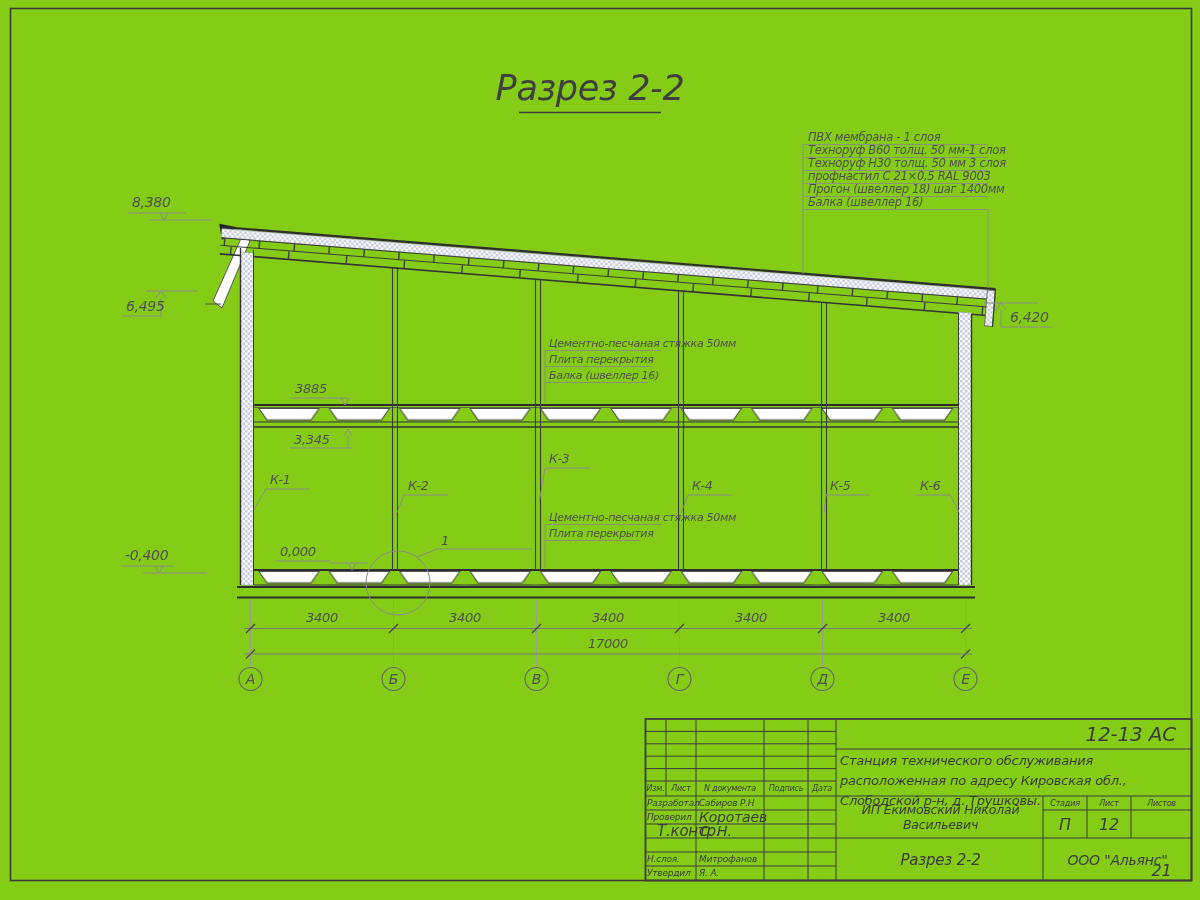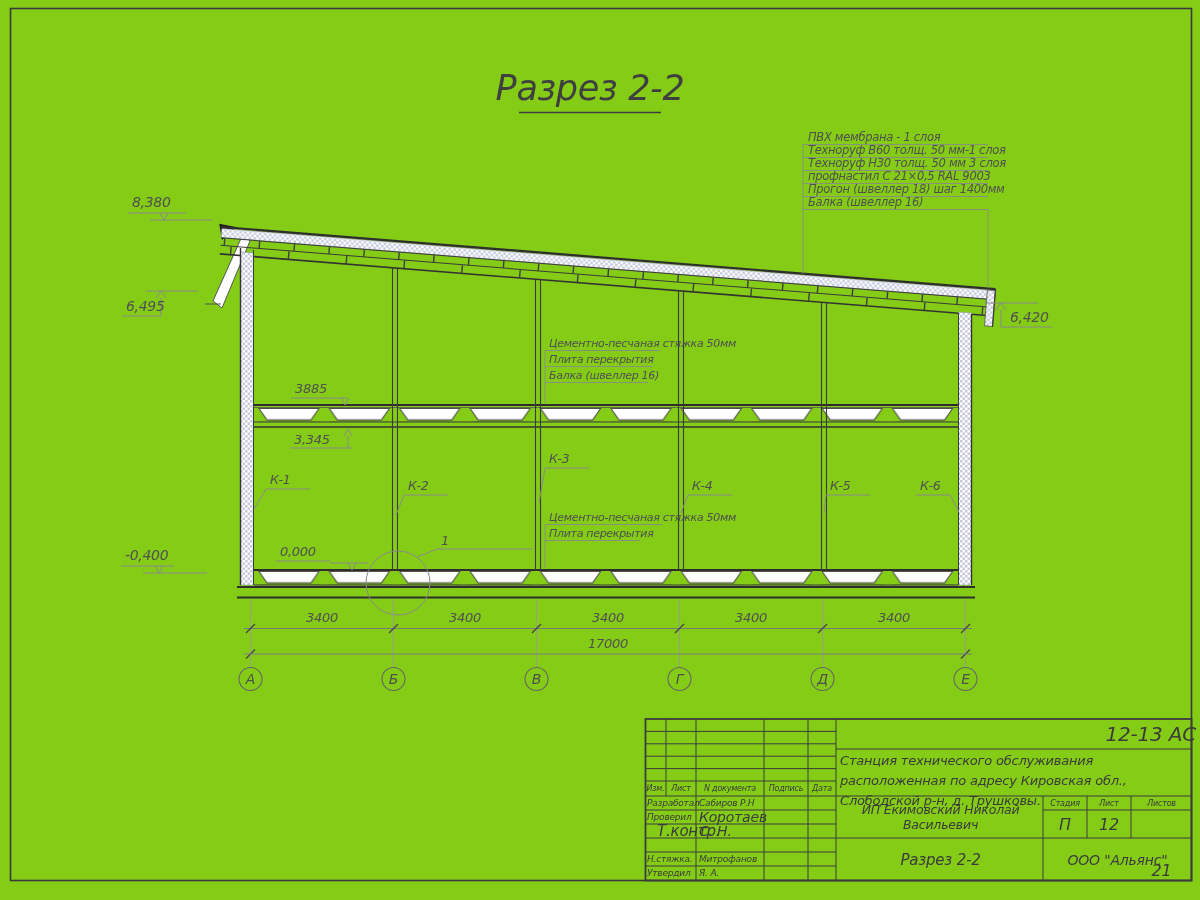--- a/index.html
+++ b/index.html
@@ -286,38 +286,38 @@
     <line x1="645" y1="810" x2="836" y2="810"></line>
     <line x1="1043" y1="810" x2="1192" y2="810"></line>
     <line x1="645" y1="824" x2="836" y2="824"></line>
     <line x1="645" y1="838" x2="1192" y2="838"></line>
     <line x1="645" y1="852" x2="836" y2="852"></line>
     <line x1="645" y1="866" x2="836" y2="866"></line>
   </g>
 </svg>
 
 <div>
-  <div class="stamp-text" style="left:836px;top:719px;width:340px;height:30px;line-height:30px;text-align:right;font-size:20px;padding-left:20px;">12-13 АС</div>
+  <div class="stamp-text" style="left:836px;top:719px;width:340px;height:30px;line-height:30px;text-align:right;font-size:20px;">12-13 АС</div>
   <div class="stamp-text" style="left:840px;top:751px;width:348px;height:44px;font-size:13px;line-height:1.55;">Станция технического обслуживания расположенная по адресу Кировская обл., Слободской р-н, д. Трушковы.</div>
 
   <div class="stamp-text cell-center" style="left:645px;top:781px;width:21px;height:15px;font-size:8px;">Изм.</div>
   <div class="stamp-text cell-center" style="left:666px;top:781px;width:30px;height:15px;font-size:8px;">Лист</div>
   <div class="stamp-text cell-center" style="left:696px;top:781px;width:68px;height:15px;font-size:8px;">N документа</div>
   <div class="stamp-text cell-center" style="left:764px;top:781px;width:44px;height:15px;font-size:8px;">Подпись</div>
   <div class="stamp-text cell-center" style="left:808px;top:781px;width:28px;height:15px;font-size:8px;">Дата</div>
 
   <div class="stamp-text" style="left:647px;top:796px;width:48px;height:14px;line-height:14px;font-size:9px;">Разработал</div>
   <div class="stamp-text" style="left:699px;top:796px;width:64px;height:14px;line-height:14px;font-size:9px;">Сабиров Р.Н</div>
   <div class="stamp-text" style="left:647px;top:810px;width:48px;height:14px;line-height:14px;font-size:9px;">Проверил</div>
   <div class="stamp-text" style="left:699px;top:810px;width:64px;height:14px;line-height:14px;font-size:14px;">Коротаев С. Н.</div>
   <div class="stamp-text" style="left:647px;top:824px;width:48px;height:14px;line-height:14px;font-size:15px;padding-left:10px;">Т.контр.</div>
   <div class="stamp-text" style="left:699px;top:824px;width:64px;height:14px;line-height:14px;font-size:9px;"></div>
   <div class="stamp-text" style="left:647px;top:838px;width:48px;height:14px;line-height:14px;font-size:9px;"></div>
   <div class="stamp-text" style="left:699px;top:838px;width:64px;height:14px;line-height:14px;font-size:9px;"></div>
-  <div class="stamp-text" style="left:647px;top:852px;width:48px;height:14px;line-height:14px;font-size:9px;">Н.стяжка.</div>
+  <div class="stamp-text" style="left:647px;top:852px;width:48px;height:14px;line-height:14px;font-size:9px;">Н.слоя.</div>
   <div class="stamp-text" style="left:699px;top:852px;width:64px;height:14px;line-height:14px;font-size:9px;">Митрофанов Я. А.</div>
   <div class="stamp-text" style="left:647px;top:866px;width:48px;height:14px;line-height:14px;font-size:9px;">Утвердил</div>
   <div class="stamp-text" style="left:699px;top:866px;width:64px;height:14px;line-height:14px;font-size:9px;"></div>
 
   <div class="stamp-text cell-center" style="left:838px;top:796px;width:205px;height:42px;font-size:12.5px;">ИП Екимовский Николай Васильевич</div>
 
   <div class="stamp-text cell-center" style="left:1043px;top:796px;width:44px;height:14px;font-size:8px;">Стадия</div>
   <div class="stamp-text cell-center" style="left:1087px;top:796px;width:44px;height:14px;font-size:8px;">Лист</div>
   <div class="stamp-text cell-center" style="left:1131px;top:796px;width:61px;height:14px;font-size:8px;">Листов</div>
   <div class="stamp-text cell-center" style="left:1043px;top:810px;width:44px;height:28px;font-size:16px;">П</div>

